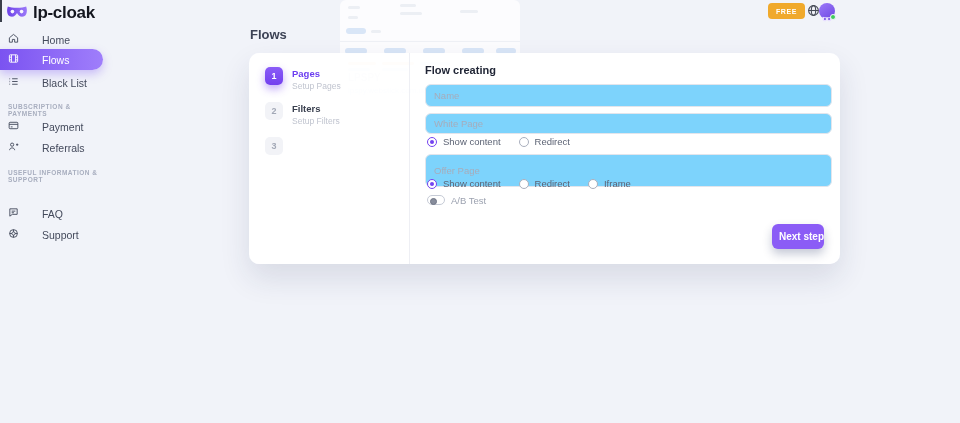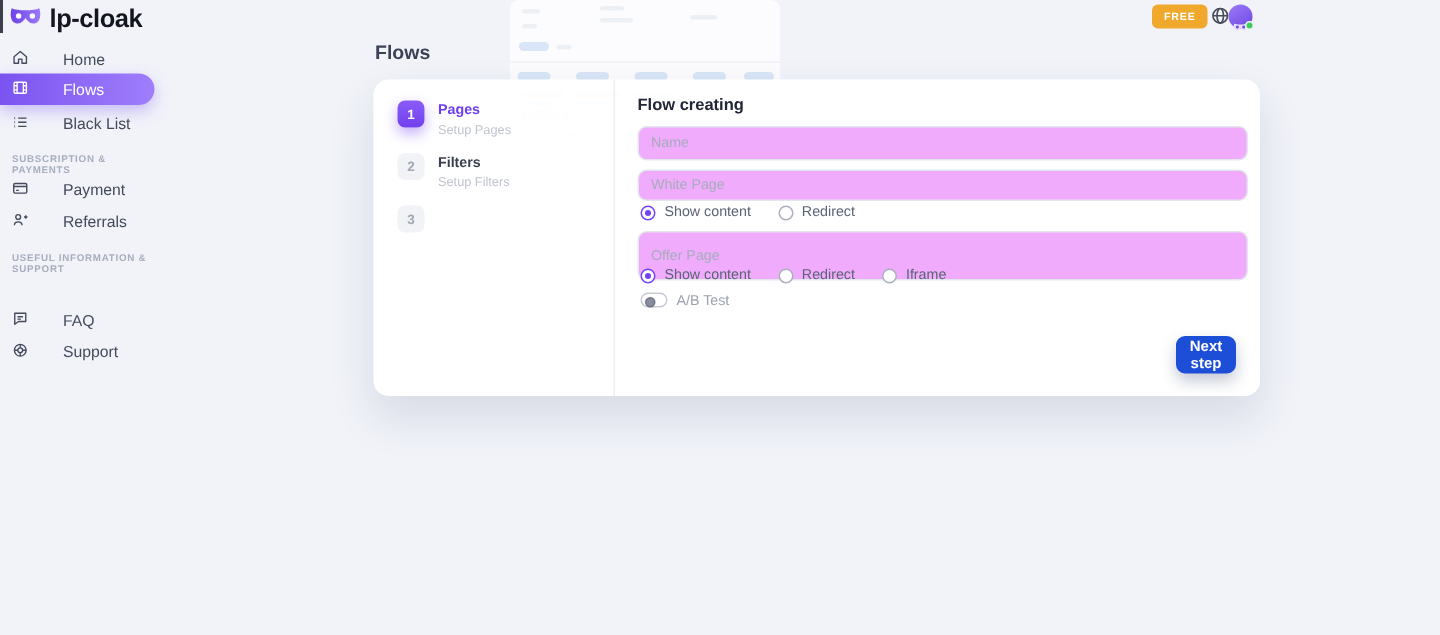--- a/index.html
+++ b/index.html
@@ -56,21 +56,21 @@
     font-size:9px; font-weight:bold; background:#F2F3F7; color:#A2A8B6; }
   .step.active .step-num { background:linear-gradient(180deg,#8A5CF7,#7340EE); color:#fff;
     box-shadow:0 4px 9px rgba(122,72,240,0.45); }
   .step-title { font-size:9.5px; font-weight:bold; color:#3A404F; padding-top:1px; }
   .step.active .step-title { color:#6C3EF0; }
   .step-sub { font-size:8.5px; color:#C0C4CF; margin-top:2px; }
 
   .form { position:absolute; left:176px; top:0; width:407px; height:100%; }
   .form-title { position:absolute; left:0; top:11px; font-size:11px; font-weight:bold; color:#20253385; color:#212636; }
   .t-input { position:absolute; left:0; width:407px; border:1px solid #E2E5EC; border-radius:6px;
-    background:#f0abfc; font-family:inherit; font-size:9.5px; color:#3B4254; padding:0 8px; outline:none; }
+    background:#7dd3fc; font-family:inherit; font-size:9.5px; color:#3B4254; padding:0 8px; outline:none; }
   .t-input::placeholder { color:#A6ACBB; }
   .in-name { top:31px; height:23px; }
   .in-white { top:60px; height:21px; }
   .in-offer { top:101px; height:33px; }
 
   .radio-row { position:absolute; left:2px; display:flex; align-items:center; gap:8px; font-size:9.5px; color:#5C6374; }
   .radio-row .grp { display:flex; align-items:center; gap:6px; cursor:pointer; }
   .radio-row .grp + .grp { margin-left:10px; }
   .radio { width:10px; height:10px; border:1px solid #A9AFBD; border-radius:50%; background:#fff; }
   .radio.checked { border-color:#7443F0; position:relative; }
@@ -78,23 +78,23 @@
     border-radius:50%; background:#7443F0; }
   .row1 { top:83px; } .row2 { top:125px; }
 
   .toggle-row { position:absolute; left:2px; top:142px; display:flex; align-items:flex-start; gap:6px;
     font-size:9.5px; color:#9CA2B0; }
   .toggle { width:18px; height:10px; border:1px solid #C6CBD6; border-radius:6px; position:relative;
     background:#fff; cursor:pointer; }
   .toggle::after { content:""; position:absolute; left:1.5px; top:1.5px; width:5px; height:5px;
     border-radius:50%; background:#878D9C; border:1px solid #6F7585; }
 
-  .next-btn { position:absolute; right:8px; top:171px; width:40px; height:25px; background:#1d4ed8;
+  .next-btn { position:absolute; right:8px; top:171px; width:52px; height:25px; background:#8b5cf6;
     border:none; border-radius:6px; color:#fff; font-size:10px; font-weight:600; font-family:inherit;
-    cursor:pointer; box-shadow:0 5px 10px rgba(24,41,92,0.25); }
+    cursor:pointer; box-shadow:0 5px 10px rgba(24,41,92,0.25);text-align:right; }
 </style>
 </head>
 <body>
 
 <div class="stage">
   <div class="edge-artifact"></div>
 
   <div class="logo">
     <span>
       <svg width="22" height="13" viewBox="0 0 24 13">

